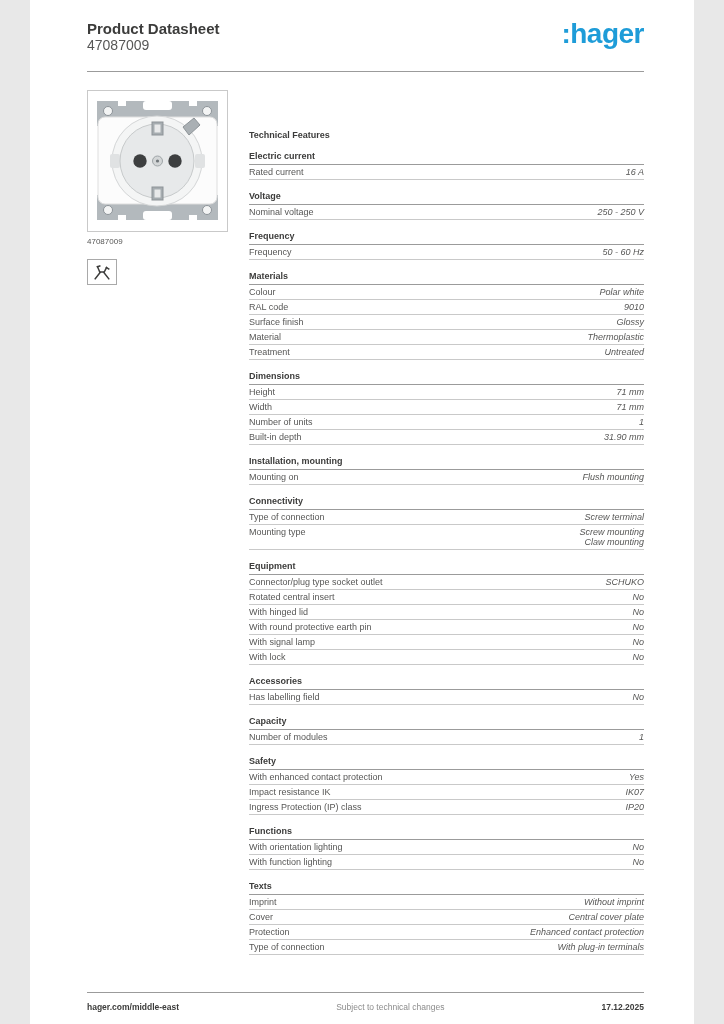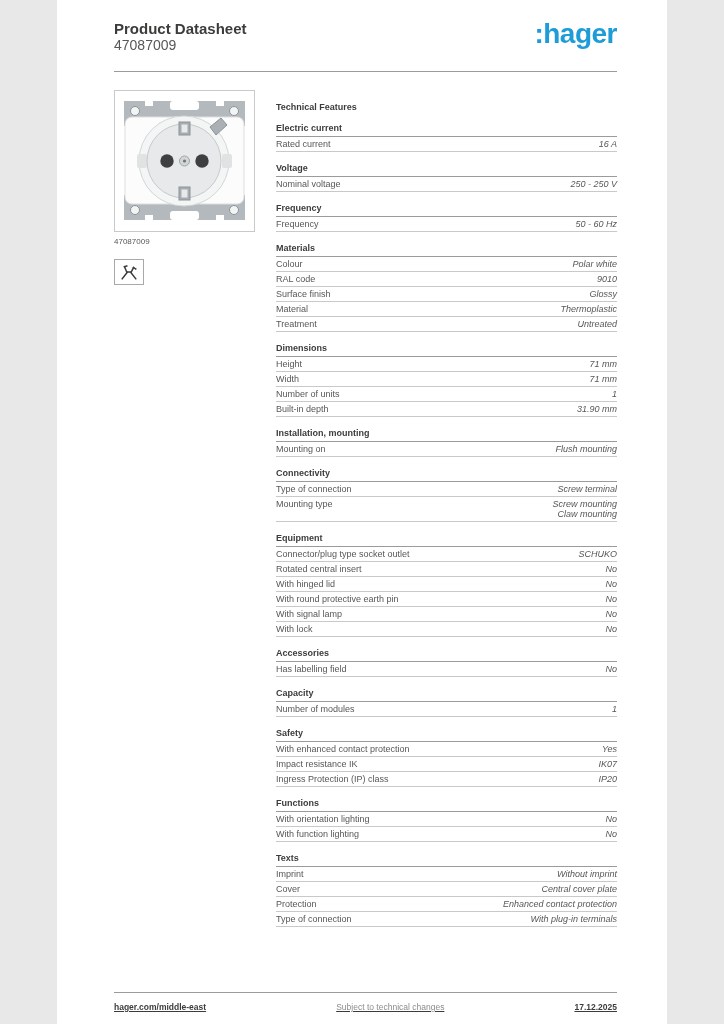--- a/index.html
+++ b/index.html
@@ -1,18 +1,18 @@
 <!DOCTYPE html>
 <html><head>
 <meta charset="utf-8">
 <style>
   html,body{margin:0;padding:0;background:#e8e8e8;}
   .page{
     position:relative;
-    width:610px;height:1024px;
+    width:664px;height:1024px;
     margin:0 auto;
     background:#ffffff;
     font-family:"Liberation Sans","DejaVu Sans",sans-serif;
     color:#3c3c3b;
     overflow:hidden;
     box-sizing:border-box;
   }
   
   .page-header{
     position:absolute;top:20px;left:57px;right:50px;
@@ -29,37 +29,37 @@
     width:139px;height:140px;border:1px solid #c9c9c9;background:#fff;
     display:flex;align-items:center;justify-content:center;box-sizing:content-box;
   }
   .image-caption{margin-top:5px;font-size:8px;color:#575756;}
   .pictogram-box{
     margin-top:13px;width:28px;height:24px;border:1px solid #a9a9a9;
     display:flex;align-items:center;justify-content:center;background:#fff;
   }
   .right-col{flex:1;min-width:0;}
   .product-title{margin-top:9px;font-size:9px;font-weight:bold;color:#3c3c3b;line-height:11px;}
-  .features-heading{margin-top:12px;font-size:9px;font-weight:bold;color:#3c3c3b;}
+  .features-heading{margin-top:40px;font-size:9px;font-weight:bold;color:#3c3c3b;}
   
   .spec-section{margin-top:0;}
   .section-title{
     margin-top:11px;font-size:9px;font-weight:bold;color:#3c3c3b;
     padding-bottom:3px;border-bottom:1px solid #9b9b9b;line-height:10px;
   }
   .spec-row{
     display:flex;justify-content:space-between;align-items:flex-start;
     border-bottom:1px solid #c9c9c9;padding:2px 0 2px;
   }
   .spec-row .label{font-size:9px;color:#575756;line-height:10px;}
   .spec-row .value{font-size:9px;color:#575756;line-height:10px;text-align:right;font-style:italic;}
   
   .page-footer{position:absolute;left:57px;right:50px;bottom:12px;}
   .footer-rule{border-top:1px solid #9b9b9b;margin-bottom:9px;}
-  .footer-row{display:flex;justify-content:space-between;align-items:flex-start;text-decoration:underline;}
+  .footer-row{display:flex;justify-content:space-between;align-items:flex-start;}
   .footer-left{font-size:8.5px;font-weight:bold;color:#3c3c3b;}
   .footer-center{font-size:8.5px;color:#8c8c8c;}
   .footer-right{font-size:8.5px;font-weight:bold;color:#3c3c3b;}
 </style>
 </head>
 <body>
 
 <div class="page">
 
   <div class="page-header">

